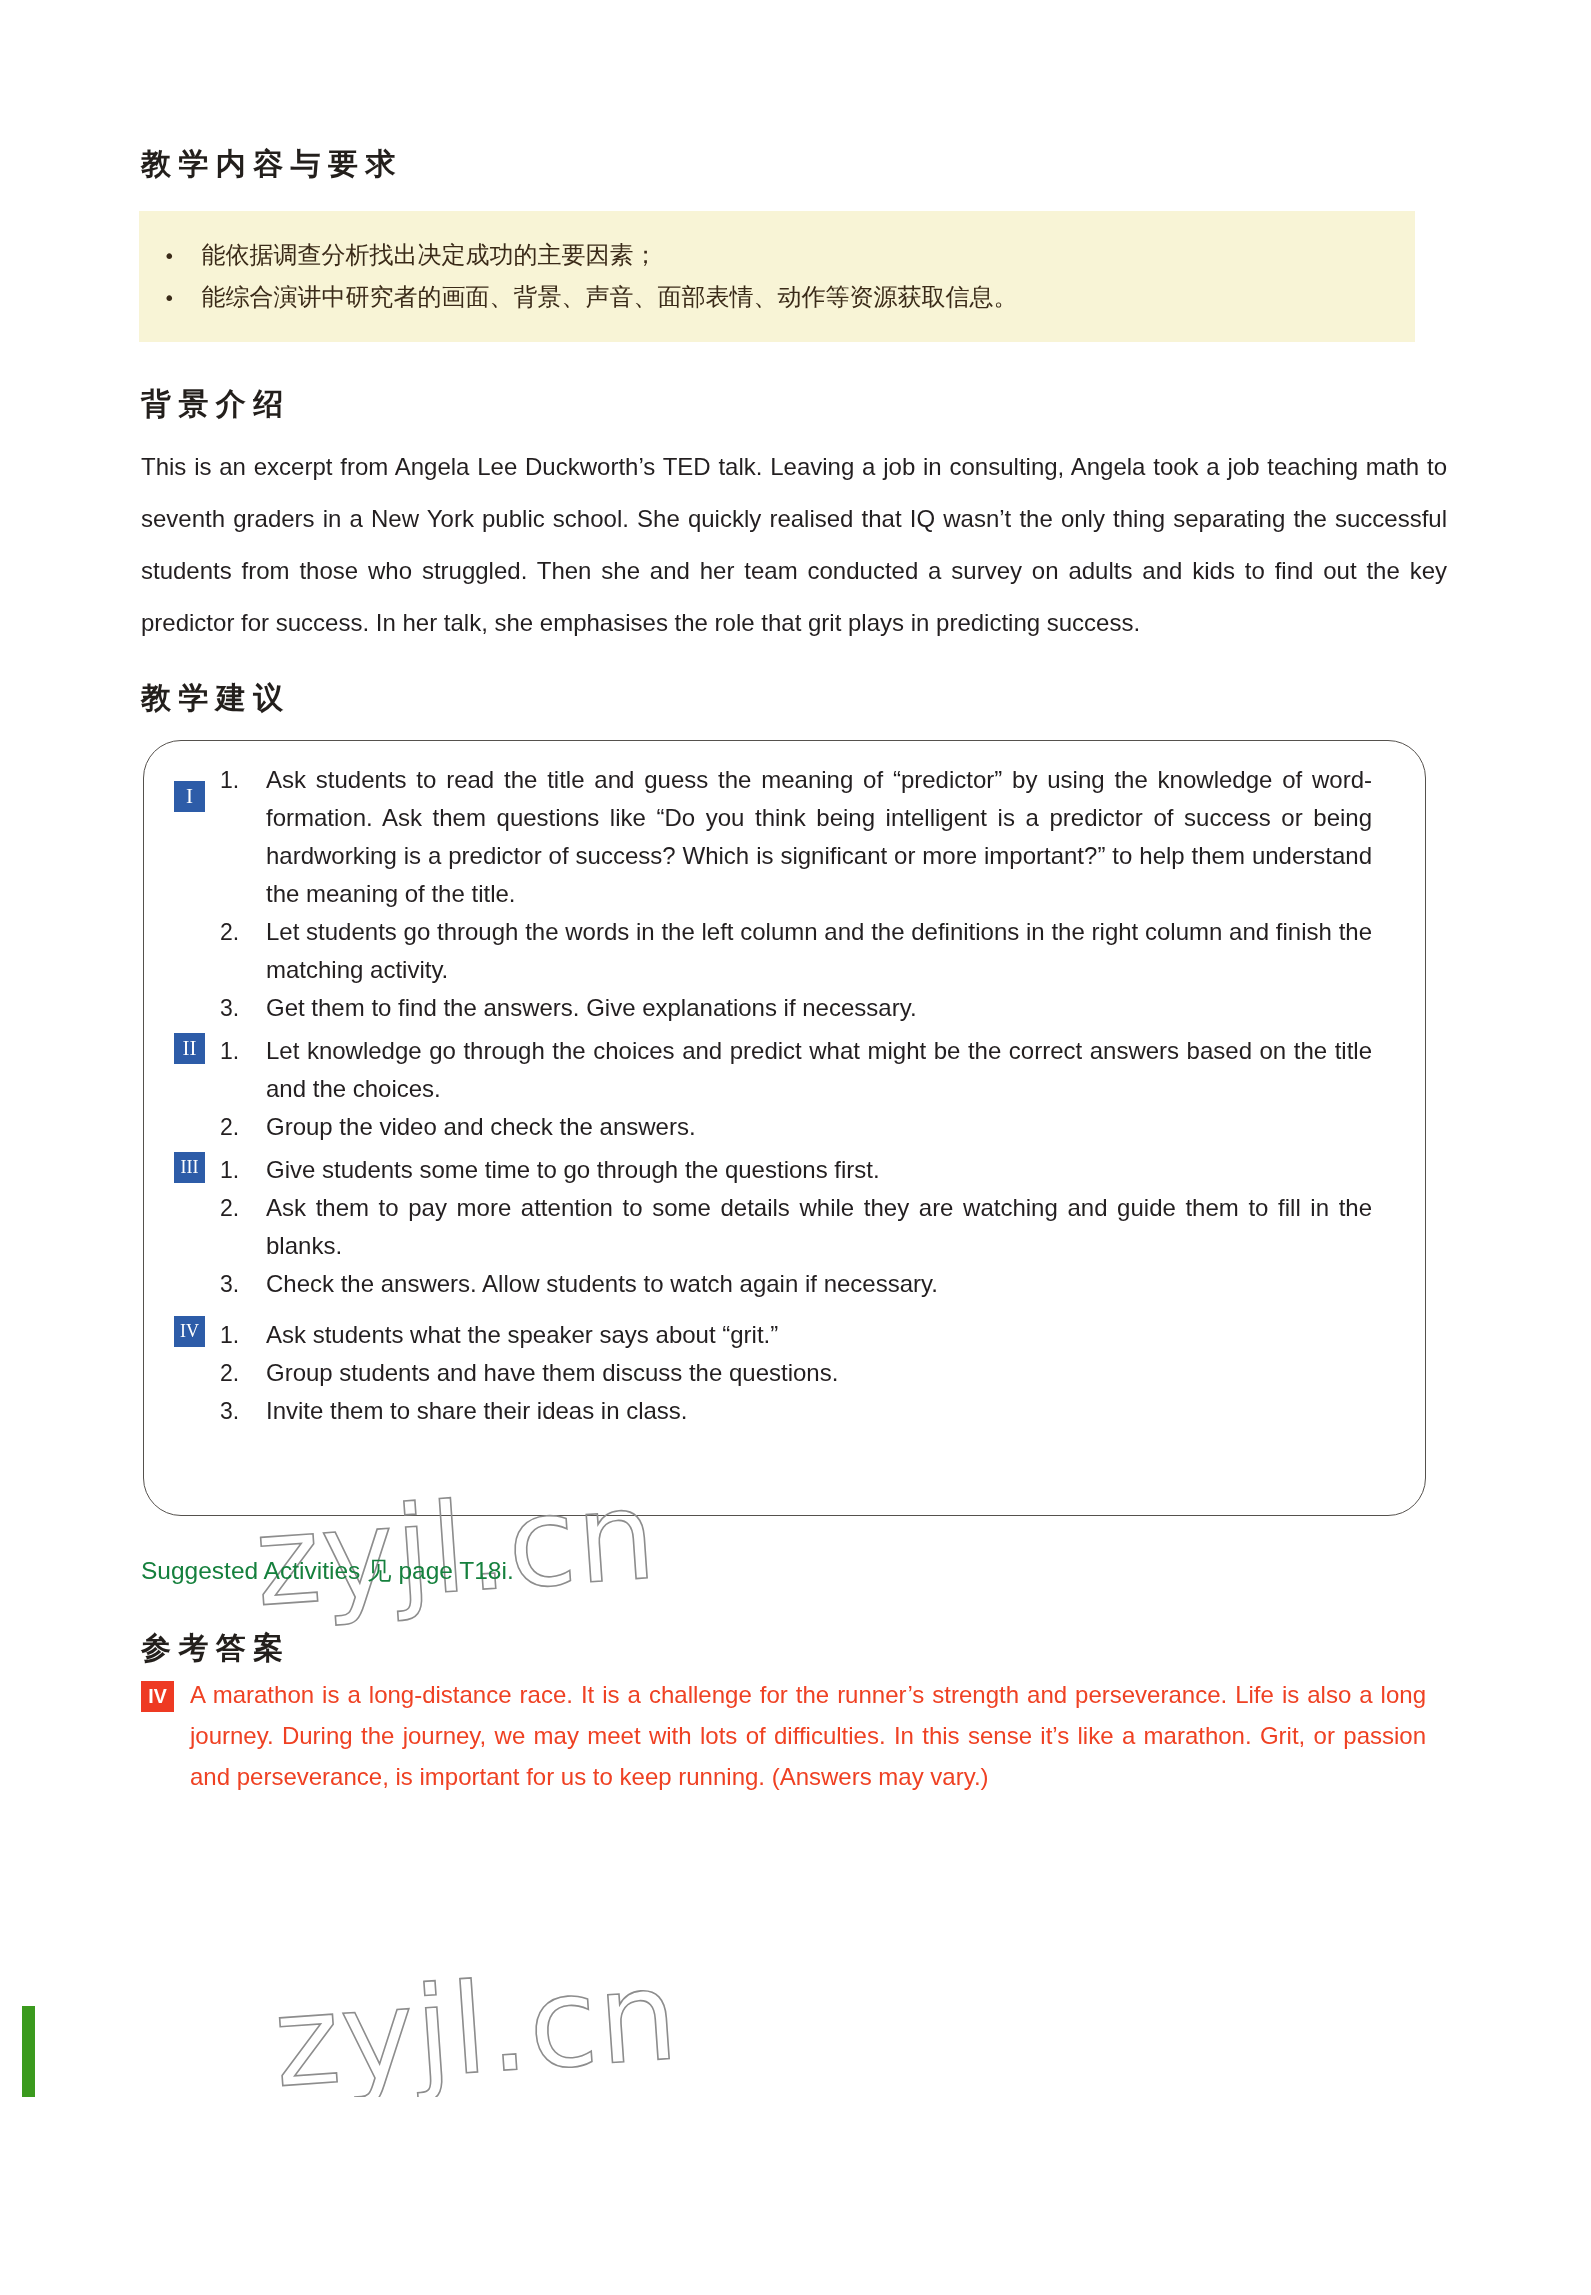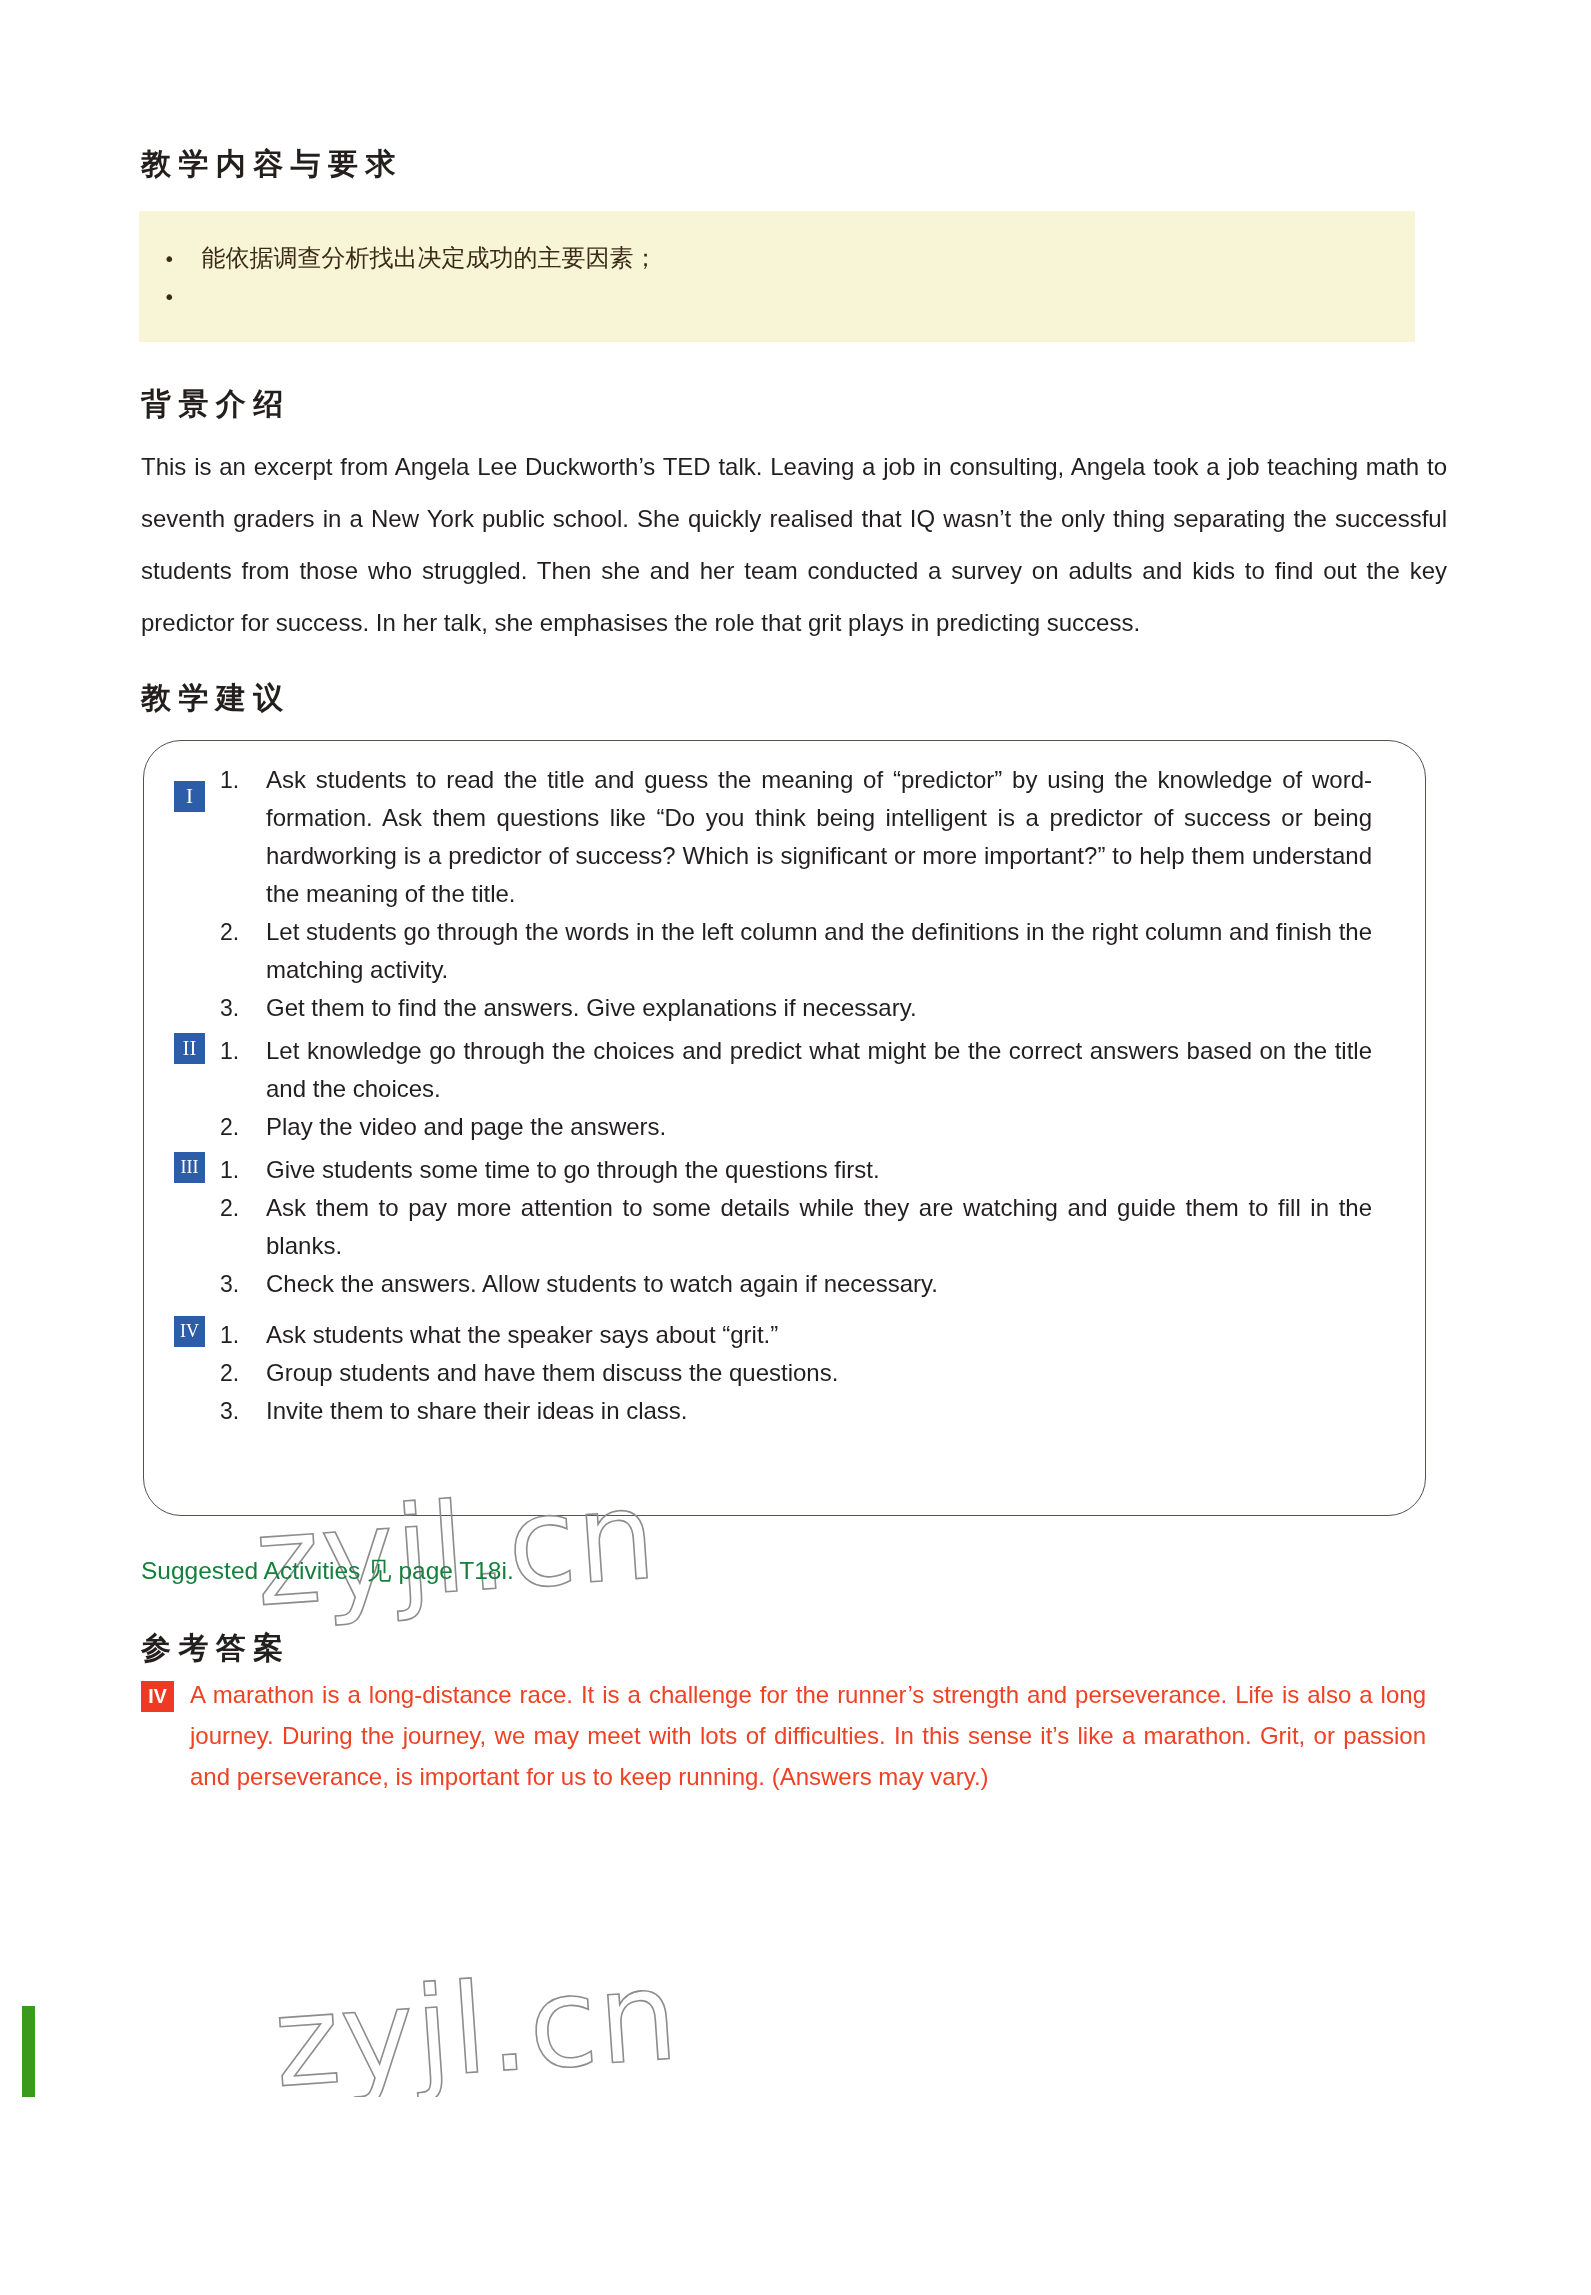--- a/index.html
+++ b/index.html
@@ -251,20 +251,21 @@
   <div class="cjk-heading" style="left:141px; top:144px;">教学内容与要求</div>
 
   <div class="viewing-box">
     <div class="viewing-items">
       <div class="viewing-item">
         <span class="viewing-bullet">•</span>
         <span>能依据调查分析找出决定成功的主要因素；</span>
       </div>
       <div class="viewing-item">
         <span class="viewing-bullet">•</span>
+        <span>能综合演讲中研究者的画面、背景、声音、面部表情、动作等资源获取信息。</span>
       </div>
     </div>
   </div>
 
   <div class="cjk-heading" style="left:141px; top:384px;">背景介绍</div>
 
   <div class="eng-para" style="left:141px; top:441px; width:1306px;">This is an excerpt from Angela Lee Duckworth’s TED talk. Leaving a job in consulting, Angela took a job teaching math to seventh graders in a New York public school. She quickly realised that IQ wasn’t the only thing separating the successful students from those who struggled. Then she and her team conducted a survey on adults and kids to find out the key predictor for success. In her talk, she emphasises the role that grit plays in predicting success.</div>
 
   <div class="cjk-heading" style="left:141px; top:678px;">教学建议</div>
 
@@ -292,21 +293,21 @@
 
     <div class="group" style="margin-top:1px;">
       <span class="badge narrow" style="top:1.6px;">II</span>
       <ul class="items">
         <li class="item">
           <span class="item-num">1.</span>
           <span class="item-text">Let knowledge go through the choices and predict what might be the correct answers based on the title and the choices.</span>
         </li>
         <li class="item">
           <span class="item-num">2.</span>
-          <span class="item-text nojustify">Play the video and page the answers.</span>
+          <span class="item-text nojustify">Group the video and check the answers.</span>
         </li>
       </ul>
     </div>
 
     <div class="group" style="margin-top:2px;">
       <span class="badge wide" style="top:1.6px;">III</span>
       <ul class="items">
         <li class="item">
           <span class="item-num">1.</span>
           <span class="item-text nojustify">Give students some time to go through the questions first.</span>

